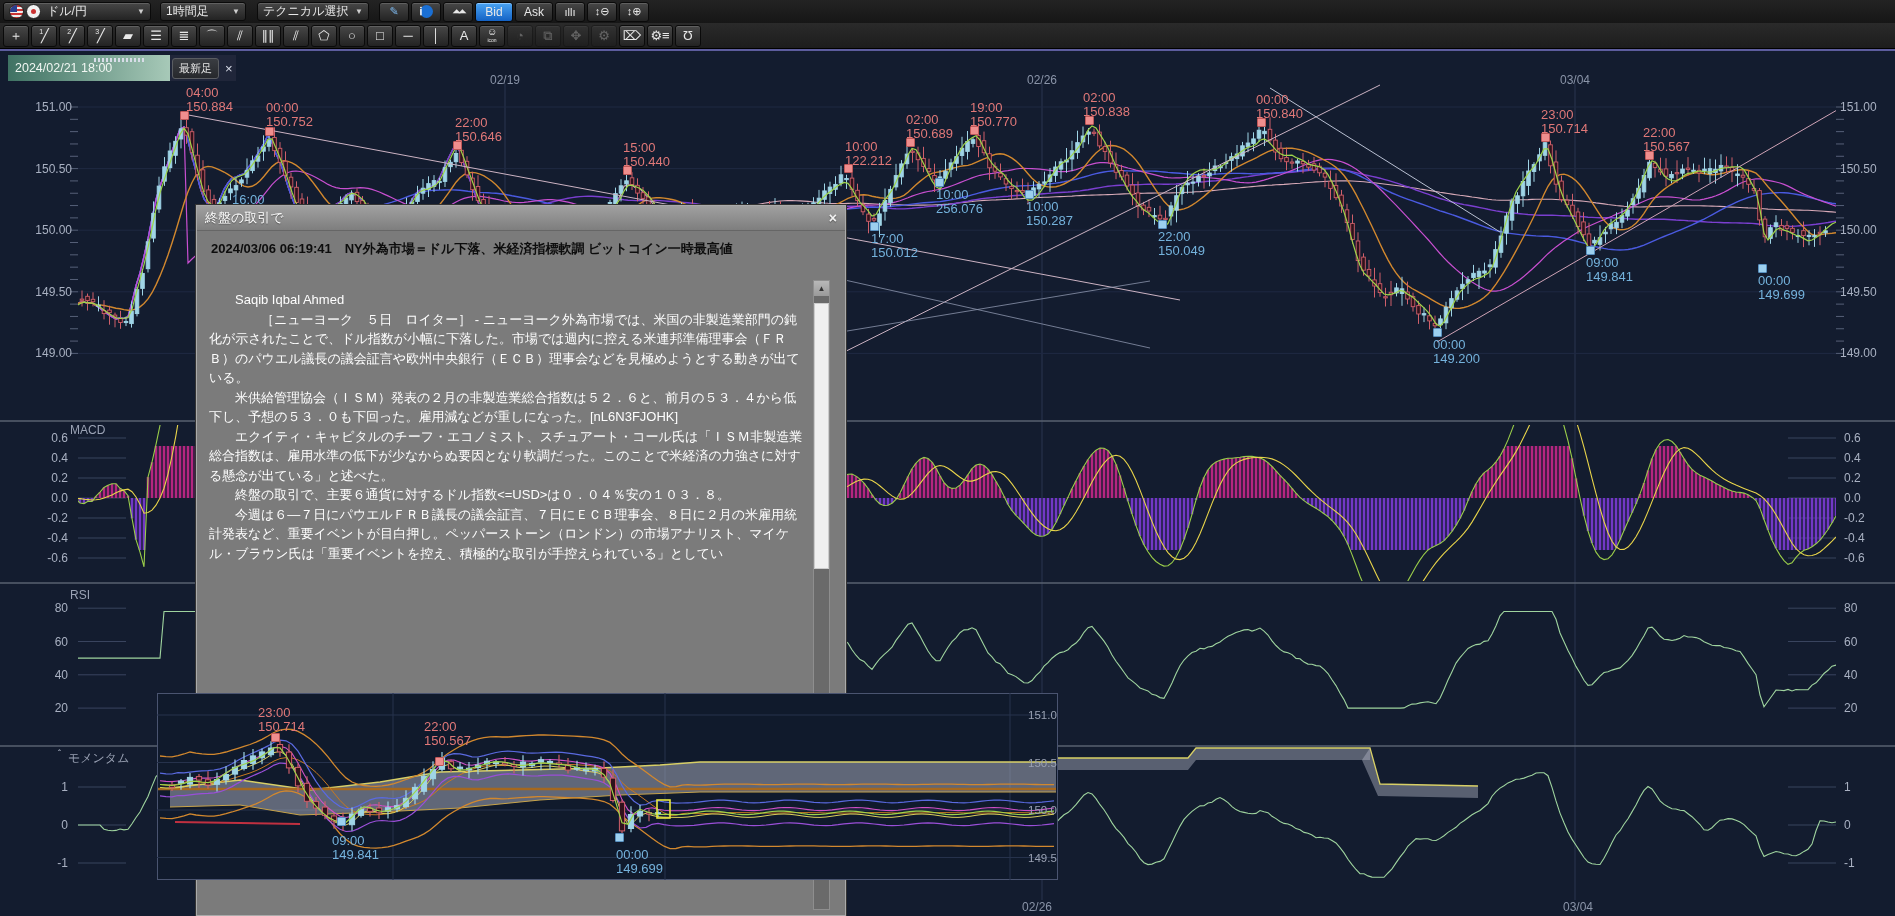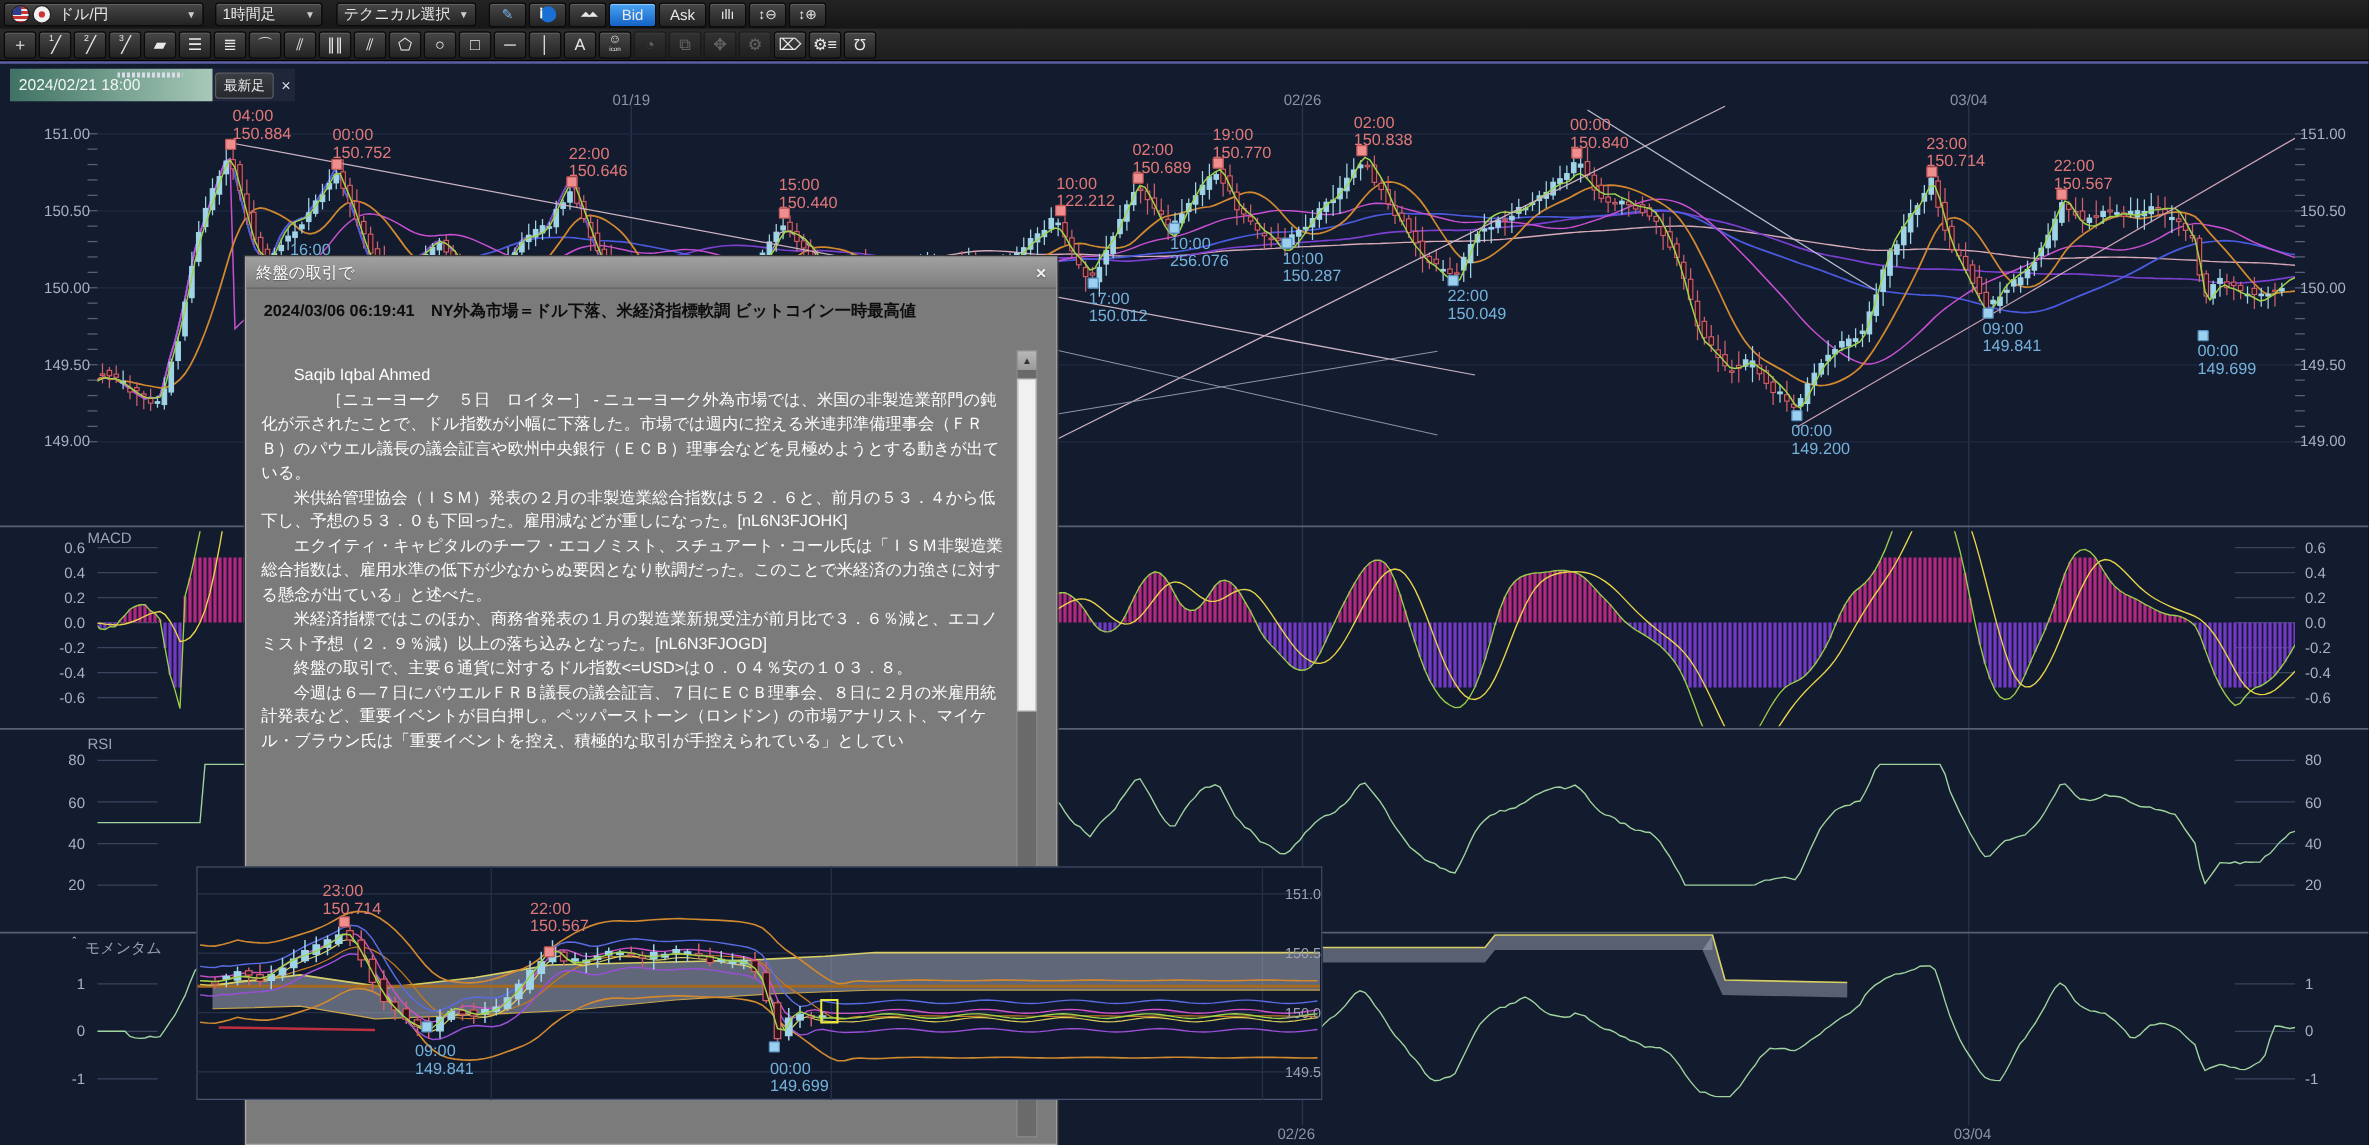--- a/index.html
+++ b/index.html
@@ -1268,21 +1268,21 @@
       <div class="axis-label" style="right:1823px;top:100px">151.00</div>
       <div class="axis-label" style="left:1840px;top:100px">151.00</div>
       <div class="axis-label" style="right:1823px;top:161.6px">150.50</div>
       <div class="axis-label" style="left:1840px;top:161.6px">150.50</div>
       <div class="axis-label" style="right:1823px;top:223.2px">150.00</div>
       <div class="axis-label" style="left:1840px;top:223.2px">150.00</div>
       <div class="axis-label" style="right:1823px;top:284.8px">149.50</div>
       <div class="axis-label" style="left:1840px;top:284.8px">149.50</div>
       <div class="axis-label" style="right:1823px;top:346.4px">149.00</div>
       <div class="axis-label" style="left:1840px;top:346.4px">149.00</div>
-      <div class="date-label" style="left:505px;top:73px">01/19</div>
+      <div class="date-label" style="left:505px;top:73px">02/19</div>
       <div class="date-label" style="left:1042px;top:73px">02/26</div>
       <div class="date-label" style="left:1575px;top:73px">03/04</div>
       <div class="date-label" style="left:1037px;top:900px">02/26</div>
       <div class="date-label" style="left:1578px;top:900px">03/04</div>
       <div class="panel-label" style="left:70px;top:423px">MACD</div>
       <div class="panel-label" style="left:70px;top:588px">RSI</div>
       <div class="panel-label" style="left:68px;top:750px">モメンタム</div>
       <div class="collapse" style="left:58px;top:748px">ˆ</div>
       <div class="axis-label" style="right:1827px;top:431px">0.6</div>
       <div class="axis-label" style="left:1844px;top:431px">0.6</div>
@@ -1440,21 +1440,21 @@
       <div class="anno low" style="left: 1758px; top: 274px;">
         <div>00:00</div>
         <div>149.699</div>
       </div>
       <div class="anno " style="left: 1758px; top: 264px;">
         <span class="mark low" style="position:absolute"></span>
       </div>
     </div>
 
 <div class="tbar1">
-  <div class="btn dd" style="width:160px">
+  <div class="btn dd" style="width:148px">
     <span style="display:flex;align-items:center">
       <span class="flag flag-us"></span>
       <span class="flag flag-jp"></span>
       <span style="margin-left:4px">ドル/円</span>
     </span>
     <span class="arr">▼</span>
   </div>
   <div class="btn dd" style="width:86px;margin-left:8px">
     <span>1時間足</span>
     <span class="arr">▼</span>
@@ -1586,21 +1586,20 @@
   <div class="news-title">
     <span>終盤の取引で</span>
     <span class="news-close">×</span>
   </div>
   <div class="news-headline">2024/03/06 06:19:41　NY外為市場＝ドル下落、米経済指標軟調 ビットコイン一時最高値</div>
   <div class="news-text" id="newsText">
         <div class="para">　　Saqib Iqbal Ahmed</div>
         <div class="para">　　　　［ニューヨーク　５日　ロイター］ - ニューヨーク外為市場では、米国の非製造業部門の鈍化が示されたことで、ドル指数が小幅に下落した。市場では週内に控える米連邦準備理事会（ＦＲＢ）のパウエル議長の議会証言や欧州中央銀行（ＥＣＢ）理事会などを見極めようとする動きが出ている。</div>
         <div class="para">　　米供給管理協会（ＩＳＭ）発表の２月の非製造業総合指数は５２．６と、前月の５３．４から低下し、予想の５３．０も下回った。雇用減などが重しになった。[nL6N3FJOHK]</div>
         <div class="para">　　エクイティ・キャピタルのチーフ・エコノミスト、スチュアート・コール氏は「ＩＳＭ非製造業総合指数は、雇用水準の低下が少なからぬ要因となり軟調だった。このことで米経済の力強さに対する懸念が出ている」と述べた。</div>
-        <div class="para">　　米経済指標ではこのほか、商務省発表の１月の製造業新規受注が前月比で３．６％減と、エコノミスト予想（２．９％減）以上の落ち込みとなった。[nL6N3FJOGD]</div>
         <div class="para">　　終盤の取引で、主要６通貨に対するドル指数&lt;=USD&gt;は０．０４％安の１０３．８。</div>
         <div class="para">　　今週は６―７日にパウエルＦＲＢ議長の議会証言、７日にＥＣＢ理事会、８日に２月の米雇用統計発表など、重要イベントが目白押し。ペッパーストーン（ロンドン）の市場アナリスト、マイケル・ブラウン氏は「重要イベントを控え、積極的な取引が手控えられている」としてい</div>
       </div>
   <div class="news-scroll">
     <div class="sb-up">▲</div>
     <div class="sb-thumb"></div>
   </div>
 </div>
 
 <svg id="insetsvg" width="901" height="187" viewBox="157 693 901 187">

